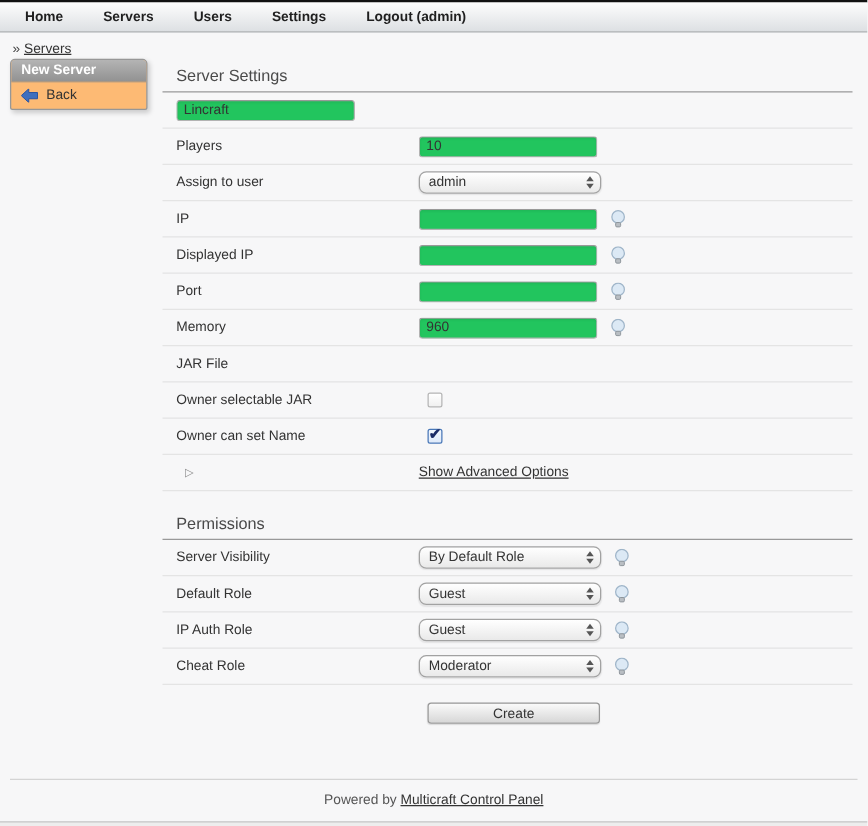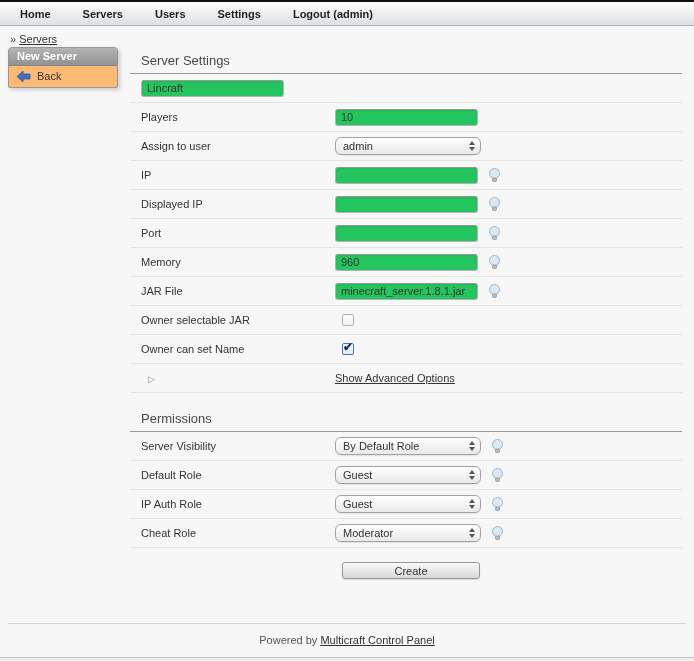--- a/index.html
+++ b/index.html
@@ -186,29 +186,20 @@
             <ellipse cx="6.5" cy="5.5" rx="5" ry="5" fill="#dce9f5" stroke="#9fb5c9"></ellipse>
             <rect x="4.5" y="10" width="4" height="3.5" rx="1" fill="#b9bec3" stroke="#8f969c" stroke-width="0.8"></rect>
           </svg>
         </span>
     </div>
   </div>
 
 
   <div class="frow">
     <span class="flabel">JAR File</span>
-    <div class="ctrl">
-      <input class="tinput" value="minecraft_server.1.8.1.jar" style="">
-      <span class="help">
-          <svg width="13" height="15" viewBox="0 0 13 15">
-            <ellipse cx="6.5" cy="5.5" rx="5" ry="5" fill="#dce9f5" stroke="#9fb5c9"></ellipse>
-            <rect x="4.5" y="10" width="4" height="3.5" rx="1" fill="#b9bec3" stroke="#8f969c" stroke-width="0.8"></rect>
-          </svg>
-        </span>
-    </div>
   </div>
 
   <div class="frow">
     <span class="flabel">Owner selectable JAR</span>
     <div class="ctrl">
         <span class="checkbox"></span>
       </div>
   </div>
 
   <div class="frow">

